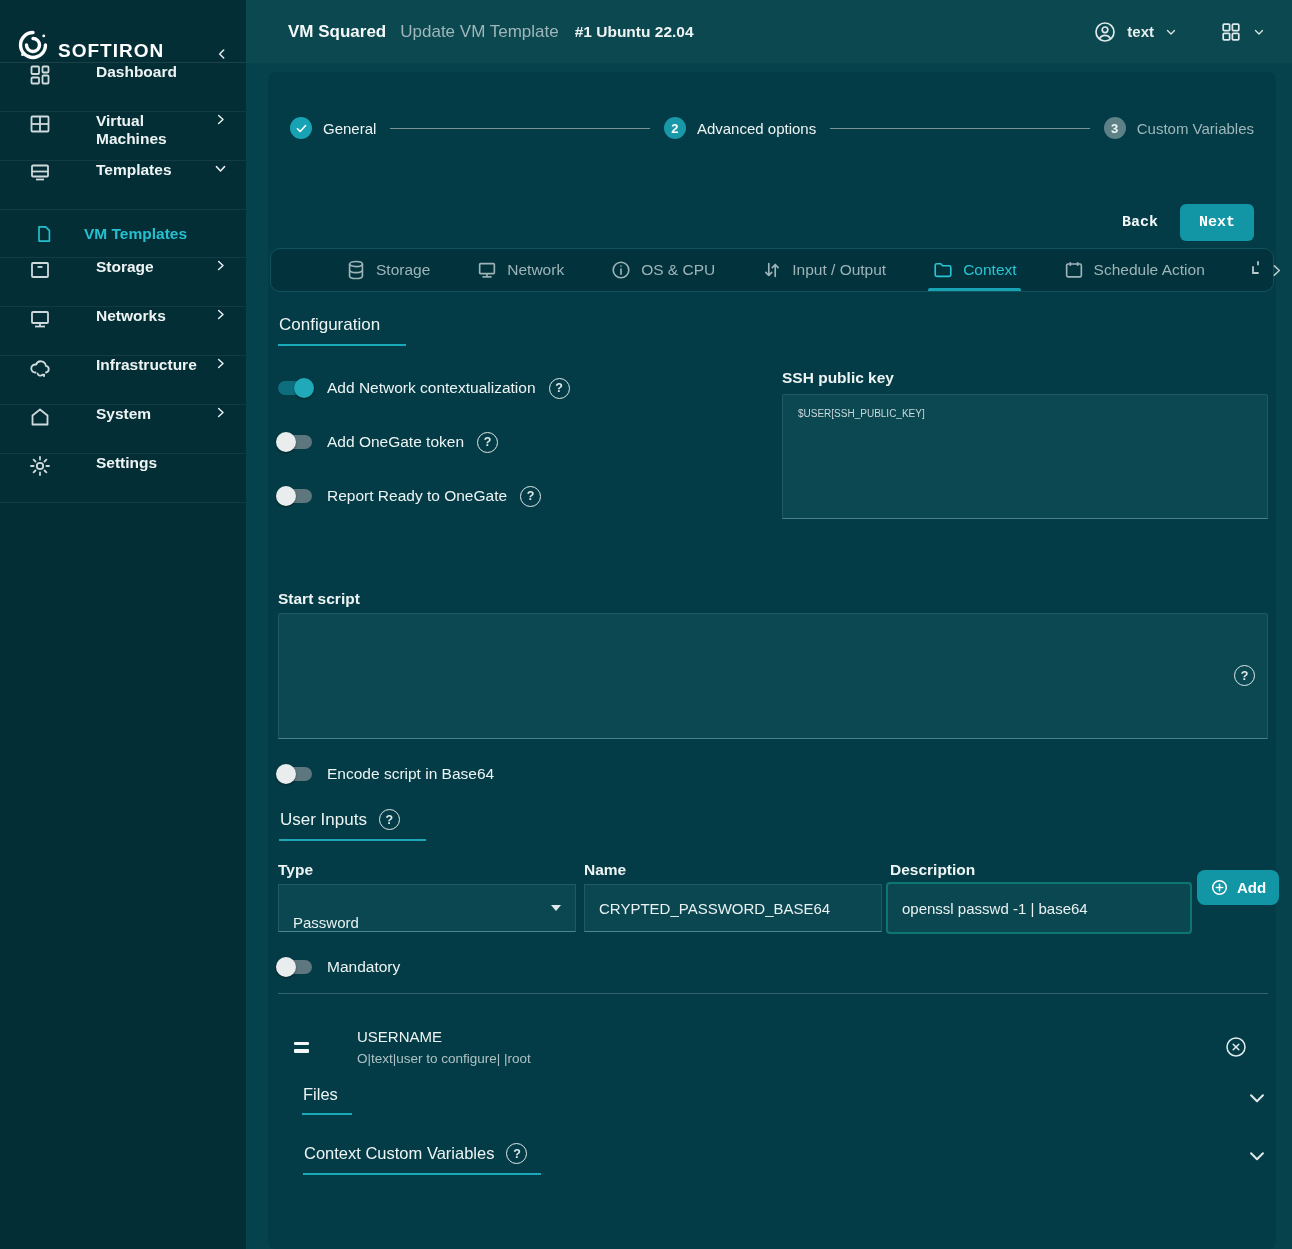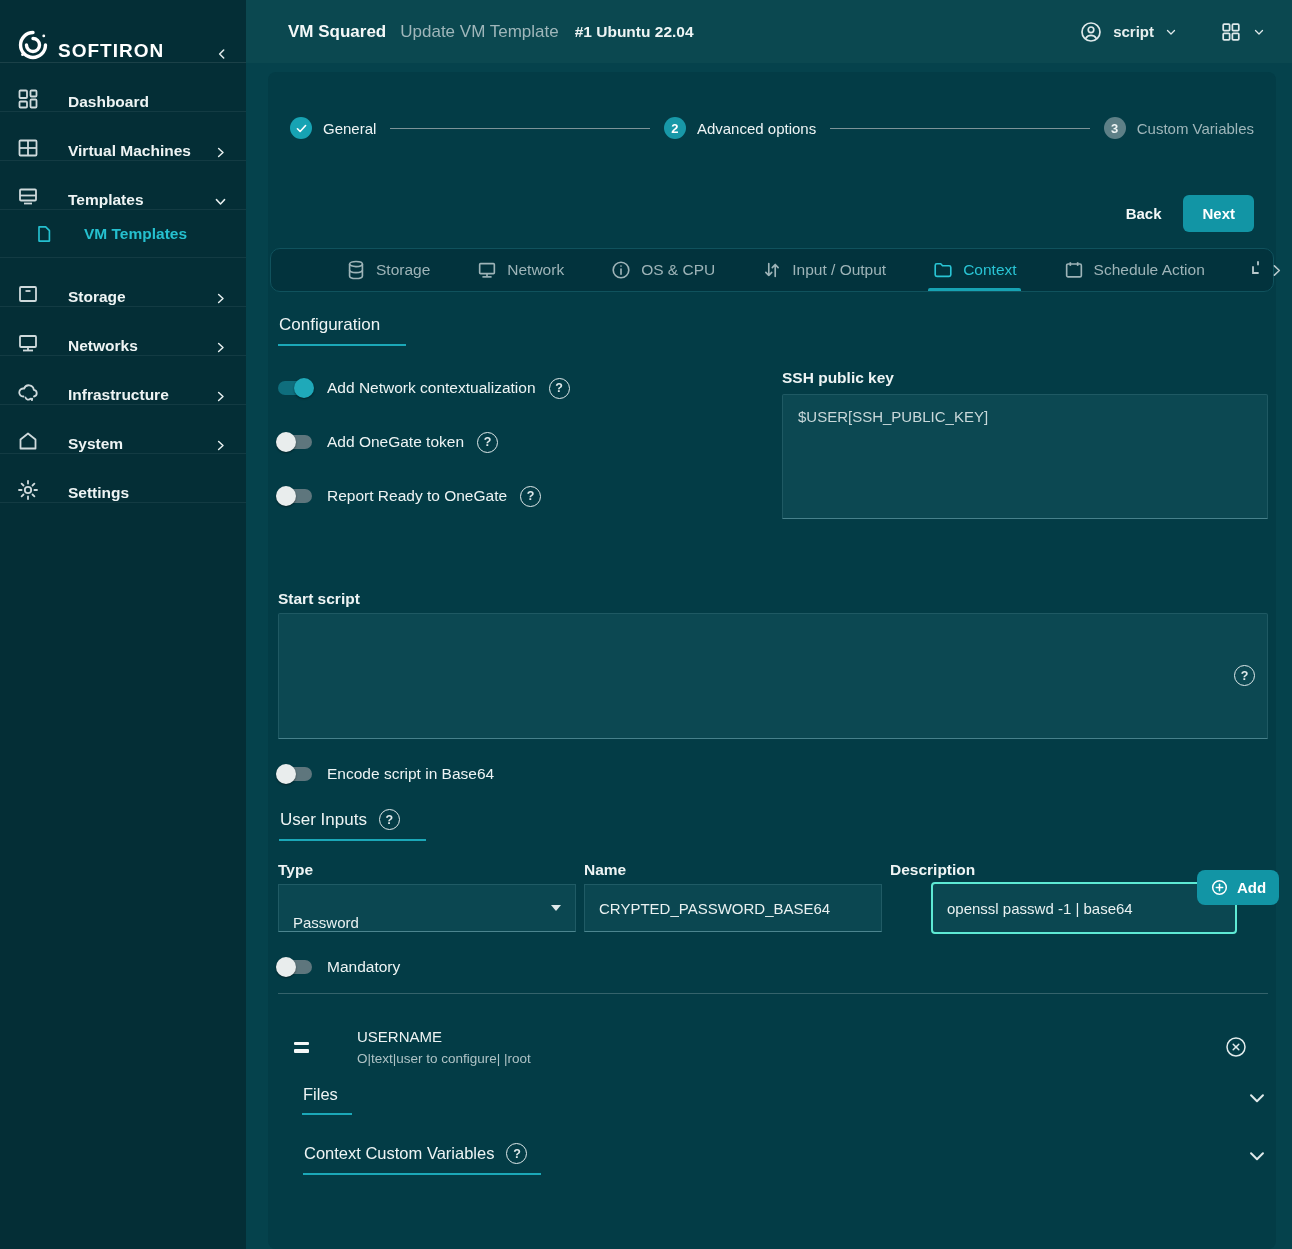--- a/index.html
+++ b/index.html
@@ -11,21 +11,21 @@
     position:relative;
     overflow:hidden;
   }
   .abs { position:absolute; }
   svg { display:block; }
 
   
   .sidebar { position:absolute; left:0; top:0; width:246px; height:100%; background:#042e36; z-index:5; }
   .side-header { height:63px; display:flex; align-items:flex-end; padding:0 16px; border-bottom:1px solid rgba(233,240,240,.1); }
   .brand-text { font-size:19px; font-weight:700; letter-spacing:1px; color:#fff; margin-left:8px; flex:1; }
-  .nav-item { height:49px; display:flex; align-items:flex-end; padding:0 18px 0 16px; border-bottom:1px solid rgba(233,240,240,.07); cursor:pointer; }
+  .nav-item { height:49px; display:flex; align-items:flex-start; padding:0 18px 0 28px; border-bottom:1px solid rgba(233,240,240,.07); cursor:pointer;gap:16px; }
   .nav-item .ni-icon { width:24px; height:24px; color:#cfdadc; }
   .nav-item .ni-label { margin-left:28px; font-size:15.5px; font-weight:600; color:#eef4f4; flex:1; }
   .nav-item .ni-chev { color:#e6eeee; }
   .nav-sub { height:48px; display:flex; align-items:center; padding:0 18px 0 34px; border-bottom:1px solid rgba(233,240,240,.07); color:#25c0cf; cursor:pointer; }
   .nav-sub .ni-icon { width:20px; height:20px; }
   .nav-sub .ni-label { margin-left:30px; font-size:15.5px; font-weight:600; }
 
   
   .topbar { position:absolute; left:246px; top:0; right:0; height:63px; background:#0b4850; display:flex; align-items:center; padding:0 26px 0 42px; }
   .tb-app { font-size:17px; font-weight:700; color:#f4f8f8; }
@@ -42,21 +42,21 @@
   .steps { position:absolute; left:22px; right:22px; top:45px; display:flex; align-items:center; }
   .stepc { width:22px; height:22px; border-radius:50%; display:flex; align-items:center; justify-content:center; font-size:13px; font-weight:600; color:#fff; flex:none; }
   .stepc.done,{ background:#17a3b3; }
   .stepc.done { background:#17a3b3; }
   .stepc.active { background:#1898a8; }
   .stepc.pending { background:#5e8087; color:#eef4f4; }
   .step-label { margin-left:11px; font-size:15px; color:#eef4f4; white-space:nowrap; }
   .step-label.dim { color:#9fb6ba; }
   .connector { flex:1; height:1px; background:#7d9398; margin:0 14px; }
 
-  .actions { position:absolute; top:123px; right:22px; display:flex; align-items:center; }
+  .actions { position:absolute; top:132px; right:22px; display:flex; align-items:center;font-family:Liberation Mono, monospace; }
   .btn-text { background:none; border:none; color:#f4f8f8; font-family:inherit; font-size:15px; font-weight:700; padding:10px 14px; cursor:pointer; }
   .btn-primary { background:#1295a5; border:none; border-radius:6px; color:#fff; font-family:inherit; font-size:15px; font-weight:700; padding:10px 19px; margin-left:8px; cursor:pointer; }
 
   
   .tabstrip { position:absolute; top:176px; left:2px; right:2px; height:44px; background:#02333d; border:1px solid #10525d; border-radius:10px; display:flex; align-items:center; padding-left:70px; }
   .tab { position:relative; height:100%; display:flex; align-items:center; gap:9px; padding:0 4px; margin-right:38px; color:#9eb4b8; font-size:15.5px; cursor:pointer; white-space:nowrap; }
   .tab .t-icon { width:22px; height:22px; }
   .tab.active { color:#29c5d5; }
   .tab.active .t-under { position:absolute; left:0; right:0; bottom:0; height:3px; background:#17a3b3; border-radius:2px 2px 0 0; }
   .tab-more { margin-left:auto; display:flex; align-items:center; gap:6px; padding-right:10px; color:#b9c9cc; }
@@ -71,30 +71,30 @@
   .switch { width:34px; height:14px; border-radius:7px; background:#5e767d; position:relative; display:inline-block; cursor:pointer; flex:none; }
   .switch .knob { position:absolute; left:-2px; top:-3px; width:20px; height:20px; border-radius:50%; background:#e9eded; box-shadow:0 1px 2px rgba(0,0,0,.45); }
   .switch.on { background:#0f6e7d; }
   .switch.on .knob { left:auto; right:-2px; background:#1fa9b9; }
   .t-label { margin-left:15px; font-size:15.5px; color:#eef4f4; }
   .qicon { width:21px; height:21px; border:1.6px solid #dfe9ea; border-radius:50%; display:inline-flex; align-items:center; justify-content:center; margin-left:13px; flex:none; cursor:pointer; }
   .qicon::after { content:"?"; font-size:12.5px; font-weight:700; color:#dfe9ea; }
 
   .field-label { font-size:15.5px; font-weight:700; color:#eef4f4; }
 
-  textarea.area { background:#0c4852; border:1px solid rgba(130,185,195,.16); border-bottom:1px solid rgba(130,185,195,.5); color:#c9d8da; font-family:inherit; font-size:15px; padding:13px 15px; resize:none; outline:none; width:100%; height:100%; border-radius:2px 2px 0 0; }
+  textarea.area { background:#0c4852; border:1px solid rgba(130,185,195,.16); border-bottom:1px solid rgba(130,185,195,.5); color:#c9d8da; font-family:inherit; font-size:10px; padding:13px 15px; resize:none; outline:none; width:100%; height:100%; border-radius:2px 2px 0 0; }
 
   .btn-teal { background:#1295a5; border:none; border-radius:6px; color:#fff; font-family:inherit; font-size:14.5px; font-weight:700; padding:12px 17px; cursor:pointer; }
   .btn-outline { background:transparent; border:1px solid rgba(130,185,195,.45); border-radius:6px; color:#f4f8f8; font-family:inherit; font-size:14.5px; font-weight:700; padding:12px 17px; margin-left:14px; cursor:pointer; }
 
   .fld { position:absolute; height:48px; background:#0b4751; border:1px solid rgba(130,185,195,.18); border-bottom:1px solid rgba(130,185,195,.55); color:#e9f1f1; font-size:15px; }
   .fld.select { display:flex; align-items:flex-end; padding:0 14px; cursor:pointer; }
   .fld.select::after { content:""; position:absolute; right:14px; top:50%; margin-top:-3px; border-left:5px solid transparent; border-right:5px solid transparent; border-top:6px solid #dfe9ea; }
   input.fld { font-family:Liberation Sans, sans-serif; padding:0 14px; outline:none; }
-  input.fld.focused { border:2px solid #5eead4; border-radius:4px;margin-left:45px; }
+  input.fld.focused { border:2px solid #0f766e; border-radius:4px; }
 
   .btn-add { position:absolute; display:flex; align-items:center; gap:8px; background:#1295a5; border:none; border-radius:8px; color:#fff; font-family:inherit; font-size:15px; font-weight:700; padding:8px 13px; cursor:pointer; }
 
   .divider { position:absolute; left:10px; right:8px; height:1px; background:rgba(233,240,240,.22); }
 
   .ui-row { position:absolute; left:10px; right:8px; height:58px; display:flex; align-items:center; padding:0 20px 0 16px; }
   .drag-handle { width:15px; display:flex; flex-direction:column; gap:4px; cursor:grab; }
   .drag-handle i { display:block; height:3.5px; background:#f4f8f8; border-radius:1px; }
   .ui-row .ui-texts { margin-left:48px; flex:1; }
   .ui-name { font-size:15px; color:#eef4f4; }
@@ -263,21 +263,21 @@
   <span class="tb-page">Update VM Template</span>
   <span class="tb-res">#1 Ubuntu 22.04</span>
   <span class="tb-right">
     <span>
       <svg width="24" height="24" viewBox="0 0 24 24" fill="none" stroke="currentColor" stroke-width="1.7" stroke-linecap="round">
           <circle cx="12" cy="12" r="9"></circle>
           <circle cx="12" cy="9.8" r="2.8"></circle>
           <path d="M6.8 18.2 a6.2 6.2 0 0 1 10.4 0"></path>
         </svg>
     </span>
-    <span class="tb-user">script</span>
+    <span class="tb-user">text</span>
     <span>
       <svg width="14" height="14" viewBox="0 0 24 24" fill="none" stroke="currentColor" stroke-width="2.2" stroke-linecap="round" stroke-linejoin="round">
           <polyline points="6,9.5 12,15.5 18,9.5"></polyline>
         </svg>
     </span>
     <span class="tb-gap"></span>
     <span>
       <svg width="22" height="22" viewBox="0 0 24 24" fill="none" stroke="currentColor" stroke-width="1.9">
           <rect x="3.5" y="3.5" width="7" height="7" rx="1"></rect>
           <rect x="13.5" y="3.5" width="7" height="7" rx="1"></rect>

